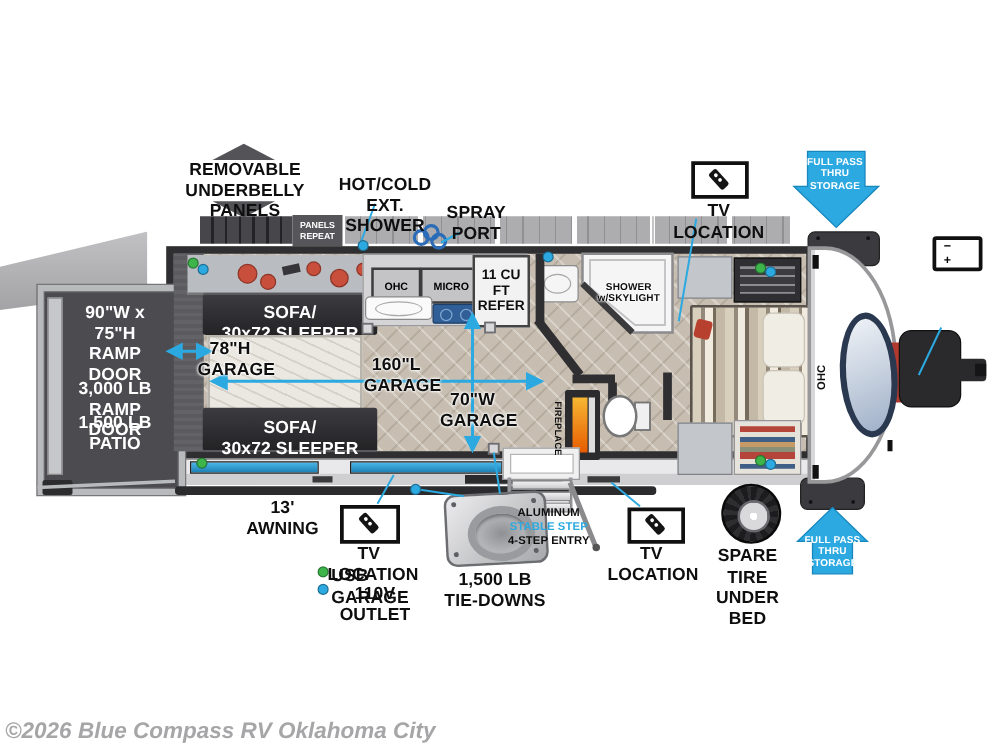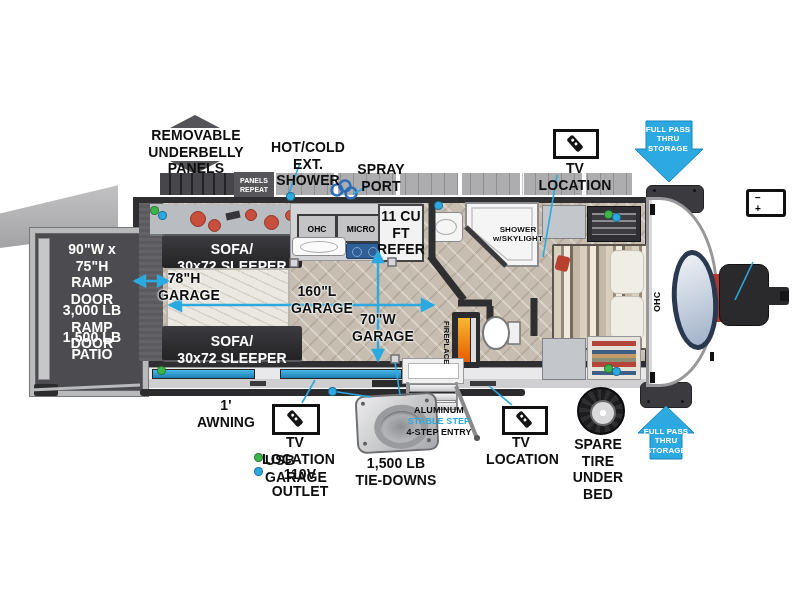--- a/index.html
+++ b/index.html
@@ -17,20 +17,21 @@
   .remote i{position:absolute;left:2.5px;width:3px;height:3px;background:#fff;border-radius:50%}
   .vert{writing-mode:vertical-rl}
   .vert180{writing-mode:vertical-rl;transform:rotate(180deg)}
   svg{position:absolute;left:0;top:0;z-index:5;pointer-events:none}
 </style>
 </head>
 <body>
 
 <div id="canvas">
 
+  <div class="abs" style="left:4px;top:574px;font-size:18px;font-weight:bold;font-style:italic;color:#a6a6a8">©2026 Blue Compass RV Oklahoma City</div>
 
   <div class="abs" style="left:160px;top:173px;width:74px;height:22px;z-index:1;background:repeating-linear-gradient(90deg,#47474b 0 9px,#232326 9px 11px)"></div>
   <div class="abs" style="left:234px;top:172px;width:40px;height:27px;z-index:1;background:#55555a;display:flex;align-items:center;justify-content:center">
     <span class="white" style="font-size:7px;font-weight:bold;line-height:1.2;text-align:center;white-space:pre-line">PANELS
 REPEAT</span>
   </div>
   <div class="abs" style="left:276px;top:173px;width:356px;height:22px;z-index:1;background:repeating-linear-gradient(90deg,transparent 0 12px,rgba(90,90,92,.35) 12px 13px),repeating-linear-gradient(90deg,#adadaf 0 58px,#fdfdfd 58px 62px)"></div>
 
   <div class="abs" style="left:0;top:184px;width:118px;height:64px;z-index:1;background:linear-gradient(180deg,#c2c2c4,#a3a3a5);clip-path:polygon(0 46%,100% 2%,100% 76%,0 100%)"></div>
 
@@ -88,21 +89,21 @@
     <span style="font-size:8.5px;font-weight:bold">MICRO</span>
   </div>
   <div class="abs" style="left:292px;top:237px;width:52px;height:17px;z-index:3;background:#fafafa;border:1px solid #8a8a8c;border-radius:4px">
     <div class="abs" style="left:7px;top:3px;width:36px;height:10px;border:1.5px solid #a9a9ab;border-radius:50%"></div>
   </div>
   <div class="abs" style="left:346px;top:243px;width:36px;height:14px;z-index:3;background:#2f5f96;border:1px solid #1d3e66;border-radius:2px">
     <div class="abs" style="left:5px;top:3px;width:8px;height:8px;border:1.5px solid #7ea6d4;border-radius:50%"></div>
     <div class="abs" style="left:21px;top:3px;width:8px;height:8px;border:1.5px solid #7ea6d4;border-radius:50%"></div>
   </div>
   <div class="abs" style="left:378px;top:204px;width:42px;height:54px;z-index:3;background:#f2f2f3;border:2px solid #444;display:flex;align-items:center;justify-content:center">
-    <span class="lbl" style="position:static;font-size:14px">11 CU FT
+    <span class="lbl" style="position:static;font-size:11px">11 CU FT
 REFER</span>
   </div>
 
   <div class="abs" style="left:429px;top:212px;width:32px;height:28px;z-index:3;background:#f5f5f6;border:1.5px solid #8a8a8c;border-radius:4px">
     <div class="abs" style="left:5px;top:6px;width:20px;height:14px;border:1.5px solid #a9a9ab;border-radius:50%"></div>
   </div>
   <div class="abs" style="left:452px;top:312px;width:28px;height:56px;z-index:3;background:#2b2b2d;border-radius:2px">
     <div class="abs" style="left:6px;top:6px;width:12px;height:44px;background:linear-gradient(180deg,#f7b733,#e65c00)"></div>
     <div class="abs" style="left:19px;top:6px;width:5px;height:44px;background:#ddd"></div>
   </div>
@@ -282,24 +283,24 @@
   <div class="lbl" style="left:536px;top:160px;width:78px">TV LOCATION</div>
   <div class="lbl white" style="left:635px;top:125px;width:66px;font-size:8px">FULL PASS
 THRU
 STORAGE</div>
   <div class="lbl halo" style="left:158px;top:270px;width:52px">78"H
 GARAGE</div>
   <div class="lbl halo" style="left:291px;top:283px;width:52px">160"L
 GARAGE</div>
   <div class="lbl halo" style="left:352px;top:311px;width:52px">70"W
 GARAGE</div>
-  <div class="lbl halo" style="left:484px;top:225px;width:68px;font-size:8px">SHOWER
+  <div class="lbl halo" style="left:469px;top:225px;width:68px;font-size:8px">SHOWER
 w/SKYLIGHT</div>
   <div class="lbl vert" style="left:437px;top:312px;width:13px;height:62px;font-size:7.5px">FIREPLACE</div>
-  <div class="lbl" style="left:190px;top:397px;width:72px">1' AWNING</div>
+  <div class="lbl" style="left:190px;top:397px;width:72px">13' AWNING</div>
   <div class="lbl" style="left:262px;top:434px;width:66px">TV LOCATION</div>
   <div class="lbl" style="left:265px;top:452px;width:70px;text-align:left">USB GARAGE</div>
   <div class="lbl" style="left:265px;top:466px;width:70px;text-align:center">110V OUTLET</div>
   <div class="lbl" style="left:350px;top:455px;width:92px">1,500 LB
 TIE-DOWNS</div>
   <div class="lbl" style="left:398px;top:405px;width:82px;font-size:9px">ALUMINUM</div>
   <div class="lbl bluetxt" style="left:398px;top:416px;width:82px;font-size:9px">STABLE STEP</div>
   <div class="lbl" style="left:398px;top:427px;width:82px;font-size:9px">4-STEP ENTRY</div>
   <div class="lbl" style="left:486px;top:434px;width:70px">TV LOCATION</div>
   <div class="lbl" style="left:560px;top:436px;width:76px">SPARE TIRE

